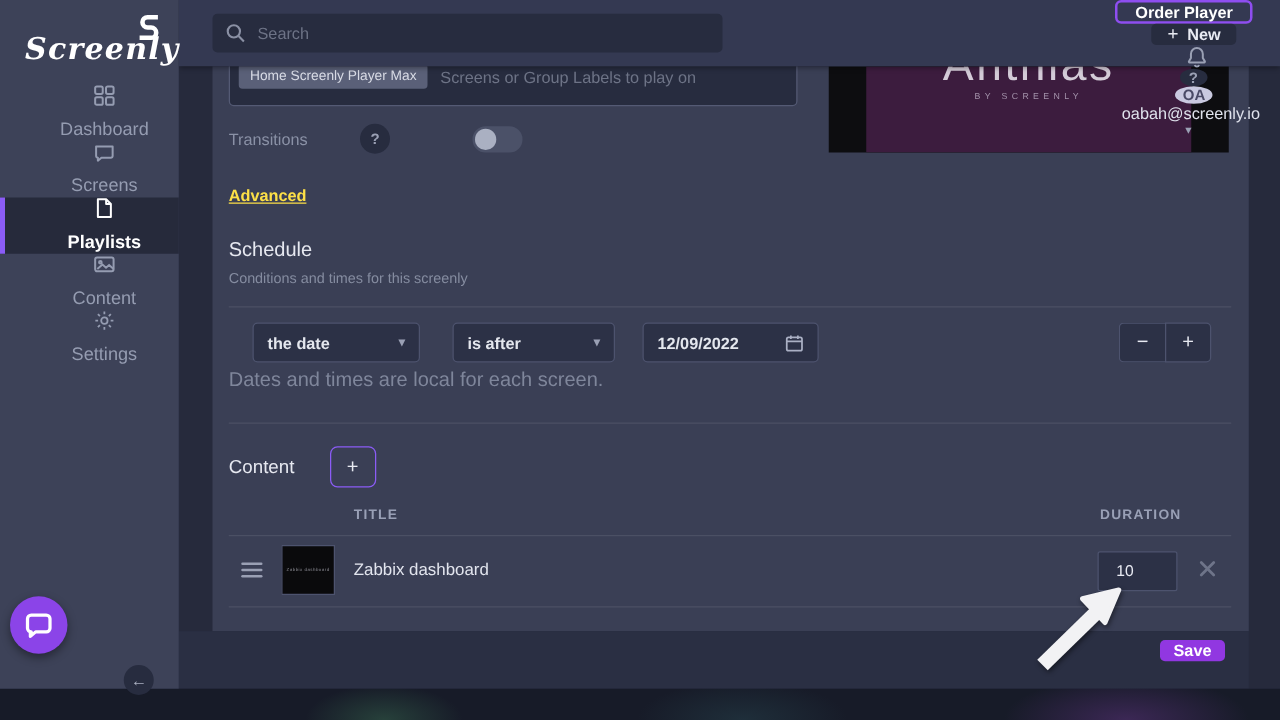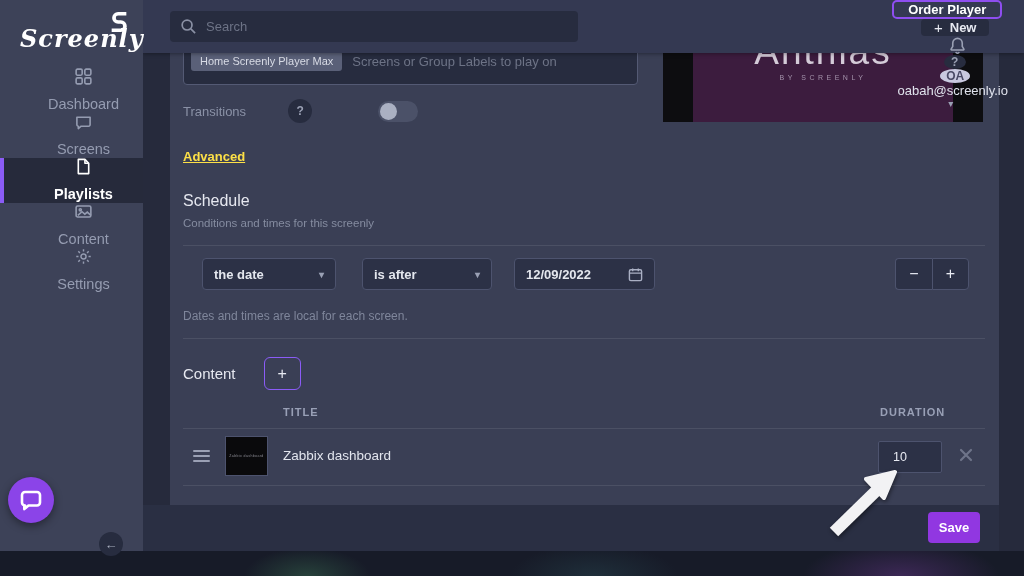--- a/index.html
+++ b/index.html
@@ -60,42 +60,42 @@
   .select { position:absolute; top:0; height:32px; background:#2c3146; border:1px solid #4d536e; border-radius:4px; display:flex; align-items:center; justify-content:space-between; padding:0 11px; color:#e4e7ee; font-size:13px; font-weight:600; cursor:pointer; }
   .select .caret { margin-left:10px; }
   .sel-field { left:0; width:134px;margin-left:19px; }
   .sel-op { left:179px; width:130px; }
   .sel-date { left:331px; width:141px; font-weight:600; }
   .stepper { position:absolute; right:16px; top:0; height:32px; display:flex; }
   .step-btn { width:37px; height:32px; background:#2c3146; border:1px solid #4d536e; color:#e8eaf2; font-size:16px; display:flex; align-items:center; justify-content:center; cursor:pointer; }
   .step-btn:first-child { border-radius:4px 0 0 4px; border-right:none; }
   .step-btn:last-child { border-radius:0 4px 4px 0; }
 
-  .note { position:absolute; left:13px; top:256px; color:#7f869b; font-size:12px; }
+  .note { position:absolute; left:13px; top:243px; color:#7f869b; font-size:16px; }
 
   .content-row { position:absolute; left:13px; top:304px; height:33px; display:flex; align-items:center; gap:28px; }
   .content-title { color:#e6e8f0; font-size:15px; }
   .btn-add { width:37px; height:33px; background:transparent; border:1.5px solid #8b5cf6; border-radius:6px; color:#e8eaf2; font-size:16px; display:flex; align-items:center; justify-content:center; cursor:pointer; }
 
   .th { position:absolute; top:353px; color:#99a0b6; font-size:11px; font-weight:bold; letter-spacing:1px; }
   .th-title { left:113px; }
   .th-duration { left:710px; }
 
   .item-row { position:absolute; left:0; top:375px; width:829px; height:57px; }
   .drag { position:absolute; left:23px; top:22px; width:17px; cursor:grab; }
   .drag div { height:2px; background:#9aa0b4; margin-bottom:3px; border-radius:1px; }
   .thumb { position:absolute; left:55px; top:8px; width:43px; height:40px; background:#0a0a0c; border:1px solid #4d536e; display:flex; align-items:center; justify-content:center; }
   .thumb span { color:#8d8d95; font-size:3.5px; letter-spacing:.4px; }
   .item-title { position:absolute; left:113px; top:20px; color:#e2e5ee; font-size:13.5px; }
   .dur-input { position:absolute; left:708px; top:13px; width:64px; height:32px; background:#2c3146; border:1px solid #4d536e; border-radius:2px; color:#e8eaf2; font-size:12.5px; padding-left:14px; font-family:inherit; outline:none; }
   .remove { position:absolute; left:788px; top:19px; width:18px; height:18px; cursor:pointer; display:flex; }
 
   
   .footer { position:absolute; left:143px; top:505px; width:856px; height:46px; background:#2a2f43; z-index:1; }
-  .btn-save { position:absolute; right:19px; top:7px; width:52px; height:31px; background:#9137e1; border:none; border-radius:4px; color:#fff; font-size:13px; font-weight:bold; font-family:inherit; cursor:pointer;margin-left:20px; }
+  .btn-save { position:absolute; right:19px; top:7px; width:52px; height:17px; background:#9137e1; border:none; border-radius:4px; color:#fff; font-size:13px; font-weight:bold; font-family:inherit; cursor:pointer;margin-left:20px; }
 
   
   .bottom-band { position:absolute; left:0; top:551px; width:1024px; height:25px; z-index:4;
     background:
       radial-gradient(90px 40px at 30% 100%, rgba(52,96,74,.55), transparent 70%),
       radial-gradient(120px 45px at 58% 100%, rgba(40,70,80,.45), transparent 70%),
       radial-gradient(140px 50px at 88% 100%, rgba(96,52,130,.5), transparent 70%),
       #171b28; }
 
   

